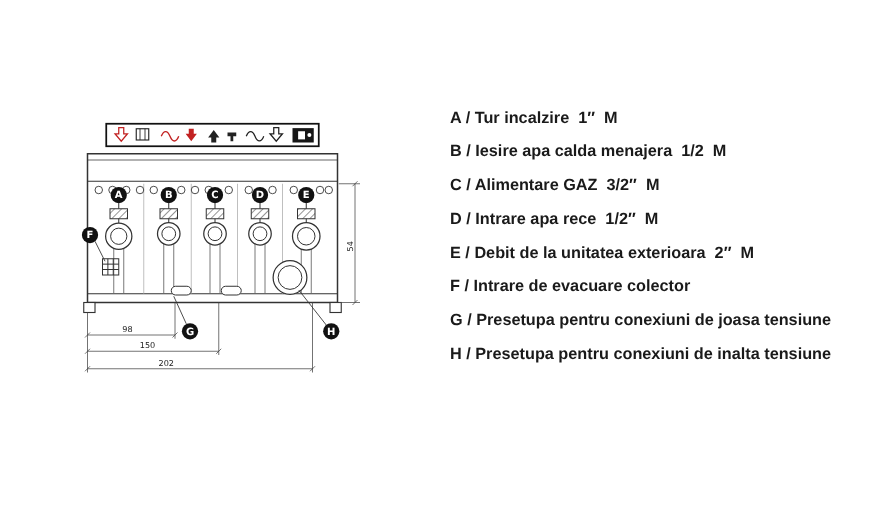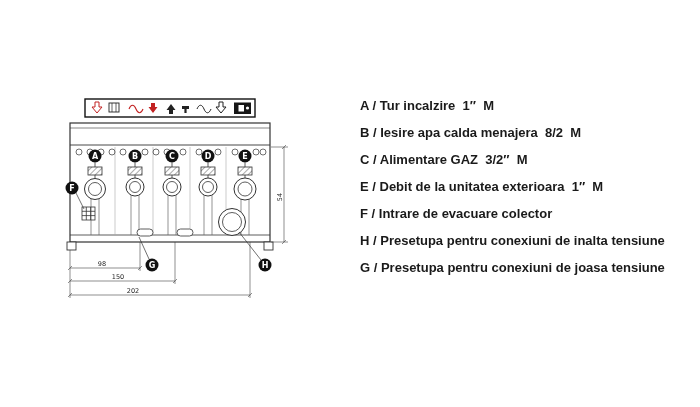--- a/index.html
+++ b/index.html
@@ -1,21 +1,21 @@
 <!DOCTYPE html>
 <html><head>
 <meta charset="utf-8">
 <style>
   html,body{margin:0;padding:0;background:#fff;}
   .canvas{
     position:relative;width:700px;height:407px;background:#ffffff;
     font-family:"Liberation Sans",sans-serif;overflow:hidden;
   }
   .drawing-wrap{position:absolute;left:55px;top:90px;width:250px;height:220px;}
-  .legend{position:absolute;left:360px;top:92px;width:330px;text-align:center;}
+  .legend{position:absolute;left:360px;top:80px;width:330px;text-align:center;}
   .legend-row{
     height:27px;display:flex;align-items:center;
     font-size:13px;font-weight:bold;color:#1a1a1a;white-space:pre;
   }
   svg text{font-family:"DejaVu Sans","Liberation Sans",sans-serif;}
   .port-letter{fill:#ffffff;font-size:8px;font-weight:bold;}
   .dim-text{fill:#222;font-size:6.5px;}
 </style>
 </head>
 <body>
@@ -208,21 +208,22 @@
       <g>
         <line x1="206" y1="170" x2="184" y2="142" stroke="#333" stroke-width="0.7"></line>
         <circle cx="210" cy="175" r="6.5" fill="#111"></circle>
         <text x="210" y="177.8" text-anchor="middle" class="port-letter">H</text>
       </g>
     </svg>
   </div>
 
   <div class="legend">
     <div class="legend-row">A / Tur incalzire  1″  M</div>
-    <div class="legend-row">B / Iesire apa calda menajera  8/2  M</div>
+    <div class="legend-row">B / Iesire apa calda menajera  1/2  M</div>
     <div class="legend-row">C / Alimentare GAZ  3/2″  M</div>
-    <div class="legend-row">E / Debit de la unitatea exterioara  1″  M</div>
+    <div class="legend-row">D / Intrare apa rece  1/2″  M</div>
+    <div class="legend-row">E / Debit de la unitatea exterioara  2″  M</div>
     <div class="legend-row">F / Intrare de evacuare colector</div>
+    <div class="legend-row">G / Presetupa pentru conexiuni de joasa tensiune</div>
     <div class="legend-row">H / Presetupa pentru conexiuni de inalta tensiune</div>
-    <div class="legend-row">G / Presetupa pentru conexiuni de joasa tensiune</div>
   </div>
 
 </div>
 
 </body></html>

